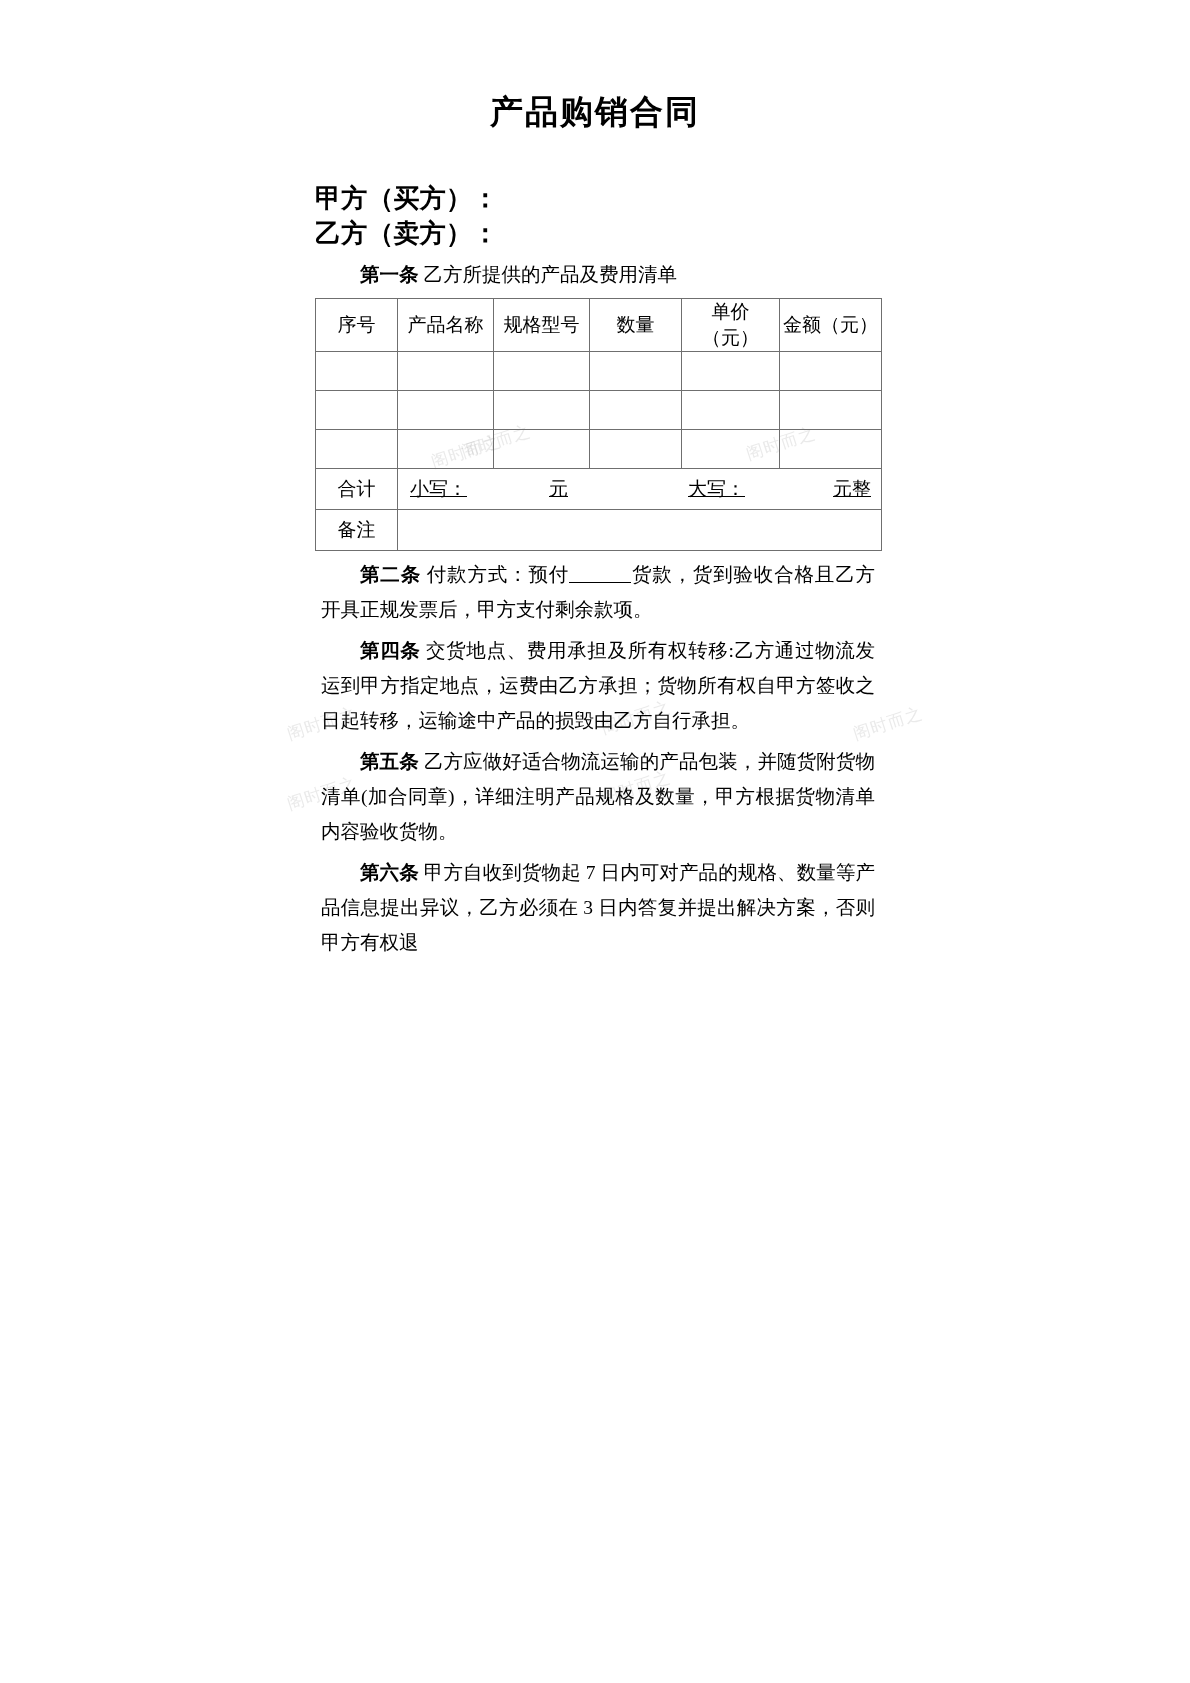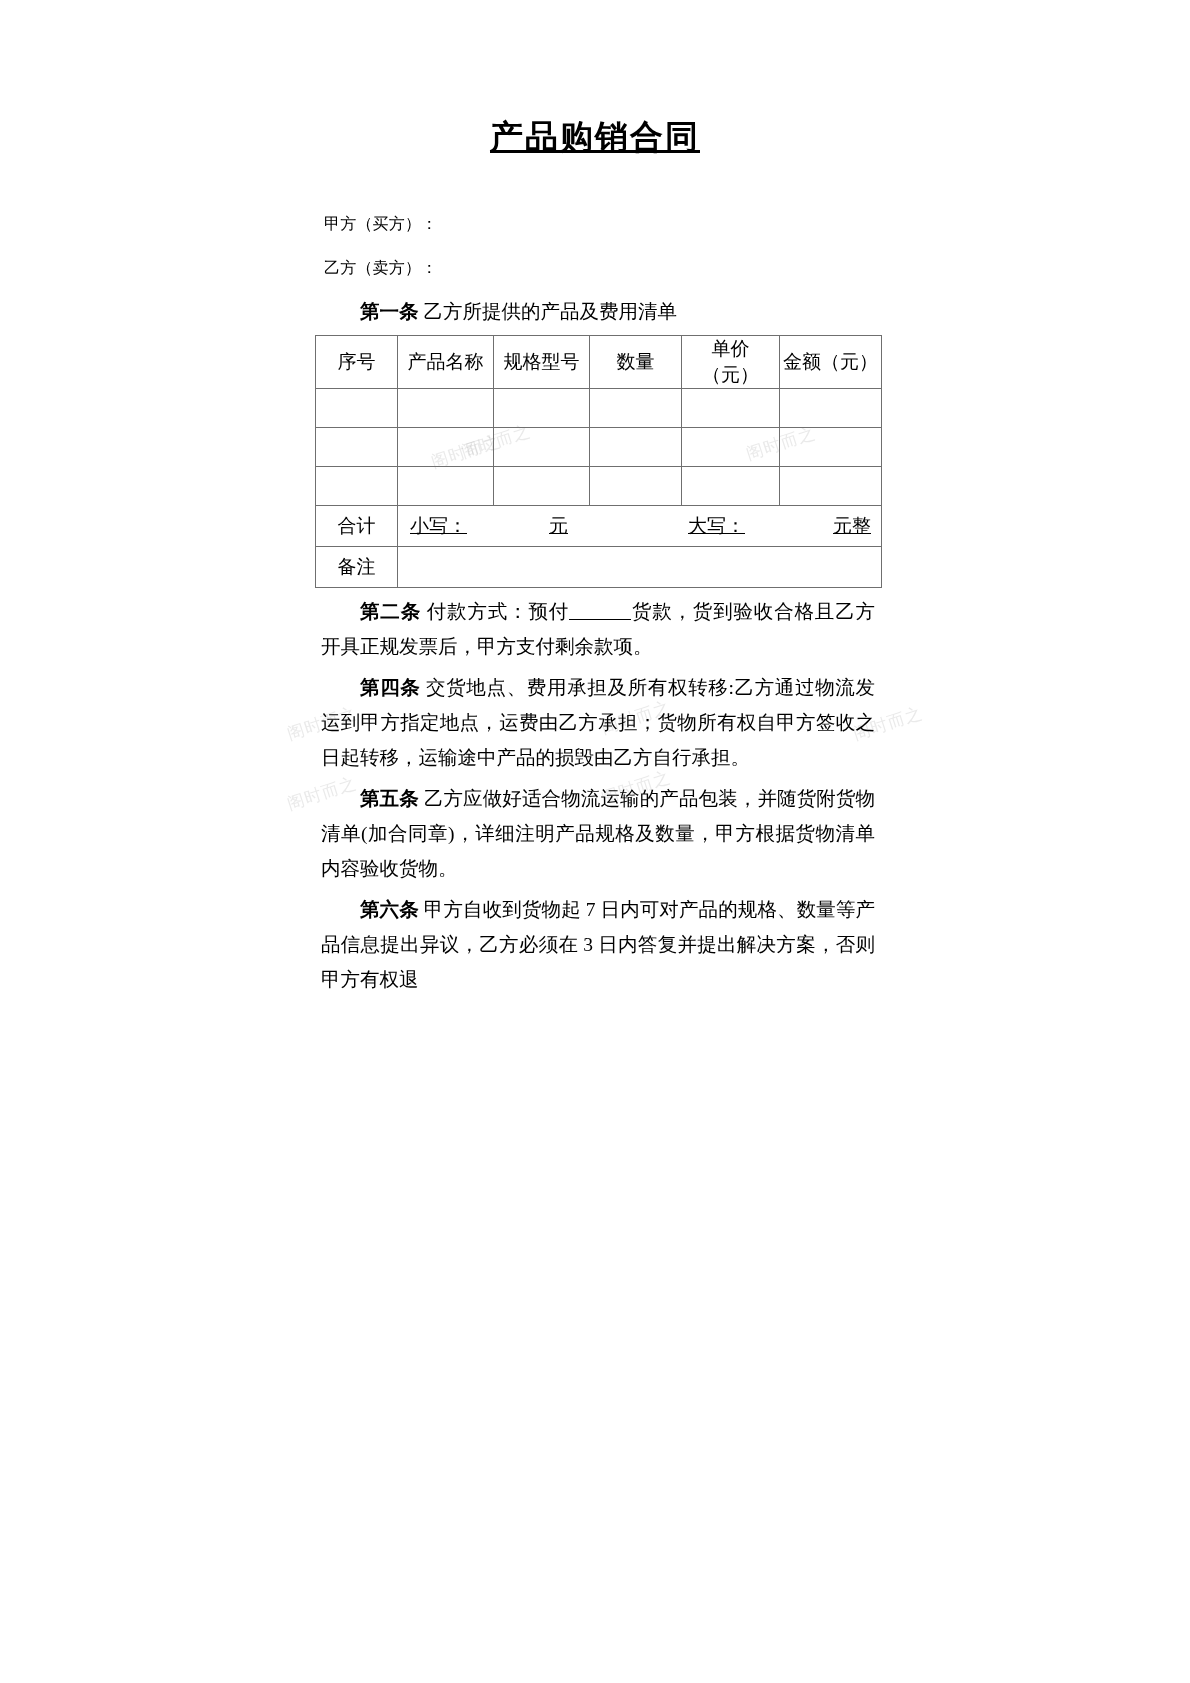--- a/index.html
+++ b/index.html
@@ -40,37 +40,37 @@
     z-index: 2;
     padding: 0;
   }
   .doc-title {
     text-align: center;
     font-family: "Liberation Serif", "DejaVu Serif", serif;
     font-weight: bold;
     font-size: 33px;
     letter-spacing: 2px;
     margin: 0;
-    padding-top: 118px;
+    padding-top: 93px;
     line-height: 1.2;
-    text-decoration: underline;
   }
   .body-block {
     width: 566px;
     margin: 0 auto 0 auto;
     padding-left: 6px;
     box-sizing: content-box;
   }
   .para {
-    font-size: 16px;
+    font-size: 26px;
     line-height: 35px;
-    margin: 9px;
+    margin: 0;
     text-align: justify;
     text-justify: inter-ideograph;
     letter-spacing: 0.2px;
+    font-weight: bold;
   }
   .party-line {
     margin-top: 0;
   }
   .party-line:first-of-type { margin-top: 0; }
   .spacer-top { height: 48px; }
   .indent { text-indent: 2em; }
   .clause {
     font-size: 19.5px;
     line-height: 35px;

